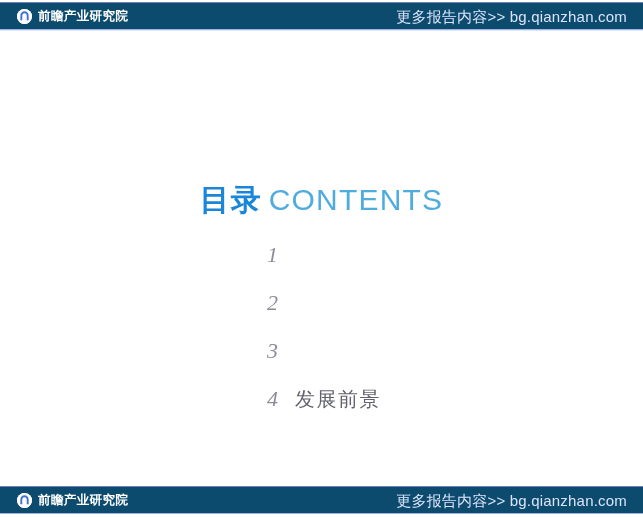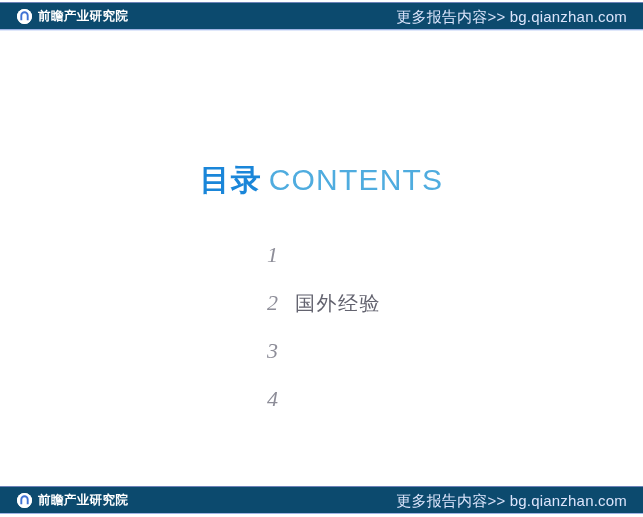--- a/index.html
+++ b/index.html
@@ -91,21 +91,21 @@
     position: absolute;
     top: 31px;
     left: 0;
     width: 643px;
     height: 455px;
     background: #ffffff;
   }
 
   .contents-title {
     position: absolute;
-    top: 134px;
+    top: 154px;
     left: 0;
     width: 643px;
     text-align: center;
     white-space: nowrap;
     line-height: 1;
   }
   .title-cn {
     font-size: 30px;
     font-weight: bold;
     color: #1a86d9;
@@ -181,27 +181,27 @@
     <div class="contents-title">
       <span class="title-cn">目录</span><span class="title-en">CONTENTS</span>
     </div>
 
     <ul class="toc-list">
       <li class="toc-item">
         <span class="toc-num">1</span>
       </li>
       <li class="toc-item">
         <span class="toc-num">2</span>
-        <span class="toc-label">国外经验</span>
       </li>
       <li class="toc-item">
         <span class="toc-num">3</span>
       </li>
       <li class="toc-item">
         <span class="toc-num">4</span>
+        <span class="toc-label">发展前景</span>
       </li>
     </ul>
 
   </div>
 
   <div class="brand-bar footer">
     <div class="brand-left">
       <span class="brand-logo">
         <svg width="15" height="15" viewBox="0 0 15 15" aria-hidden="true">
           <circle cx="7.5" cy="7.5" r="7.5" fill="#ffffff"></circle>

